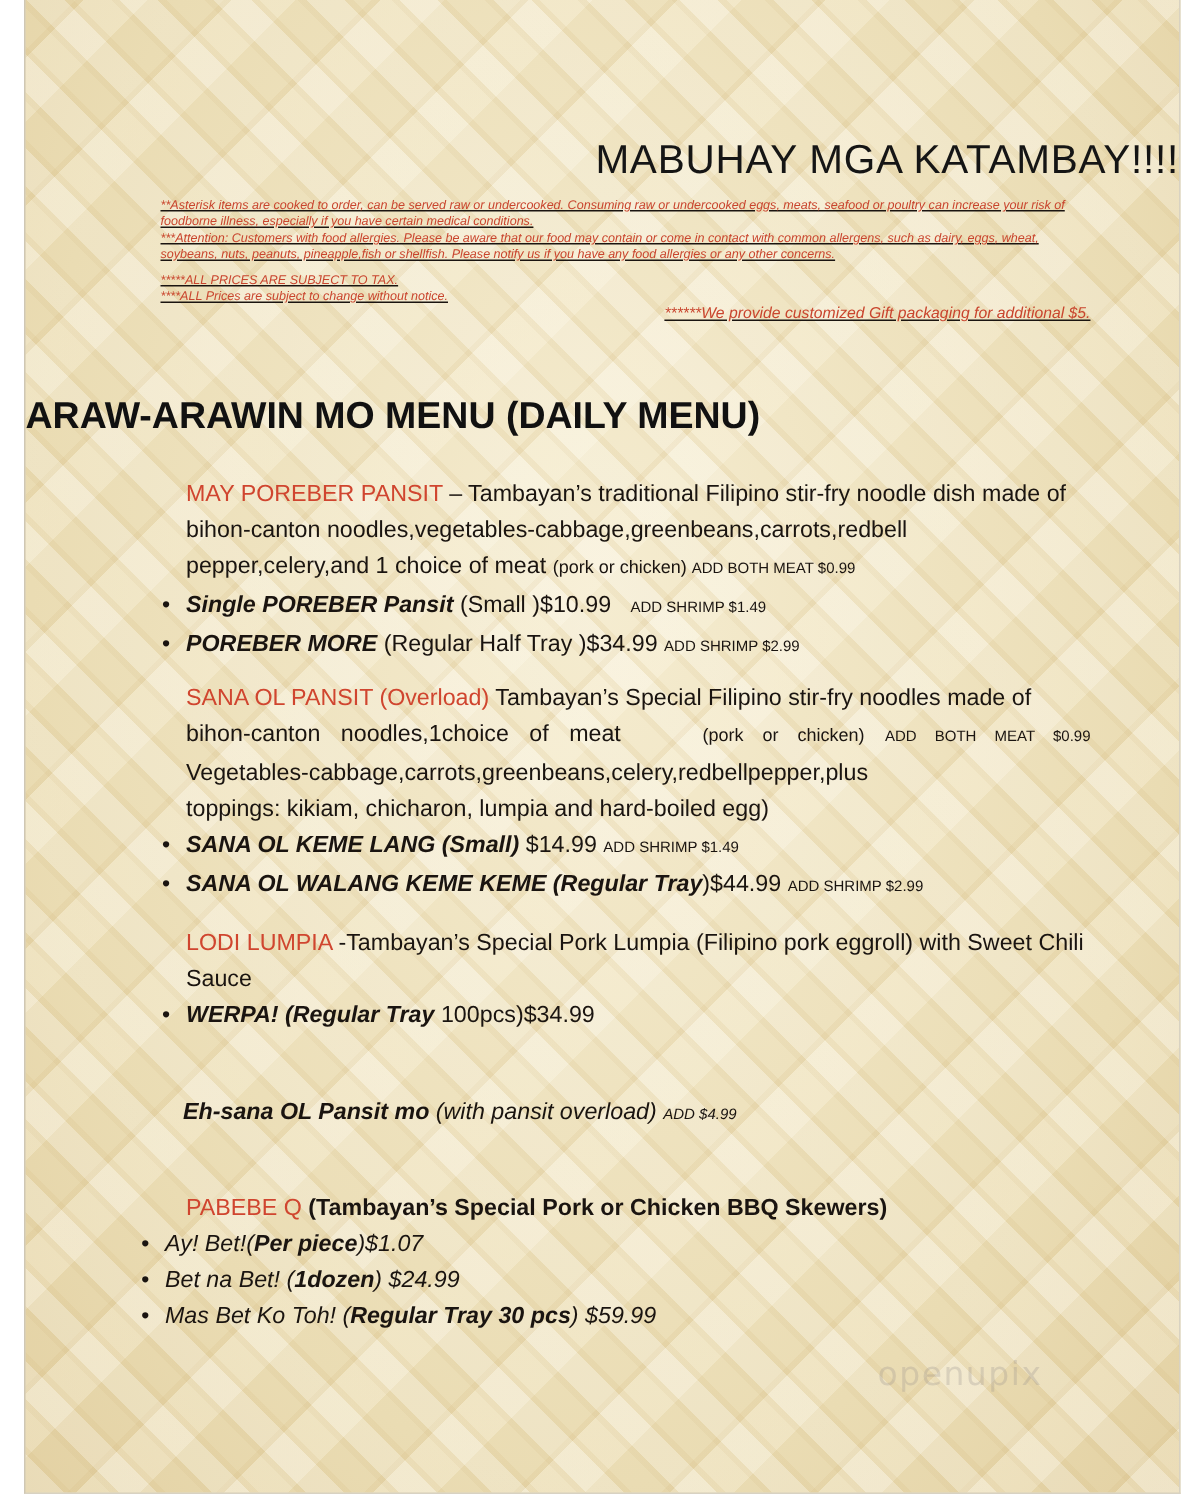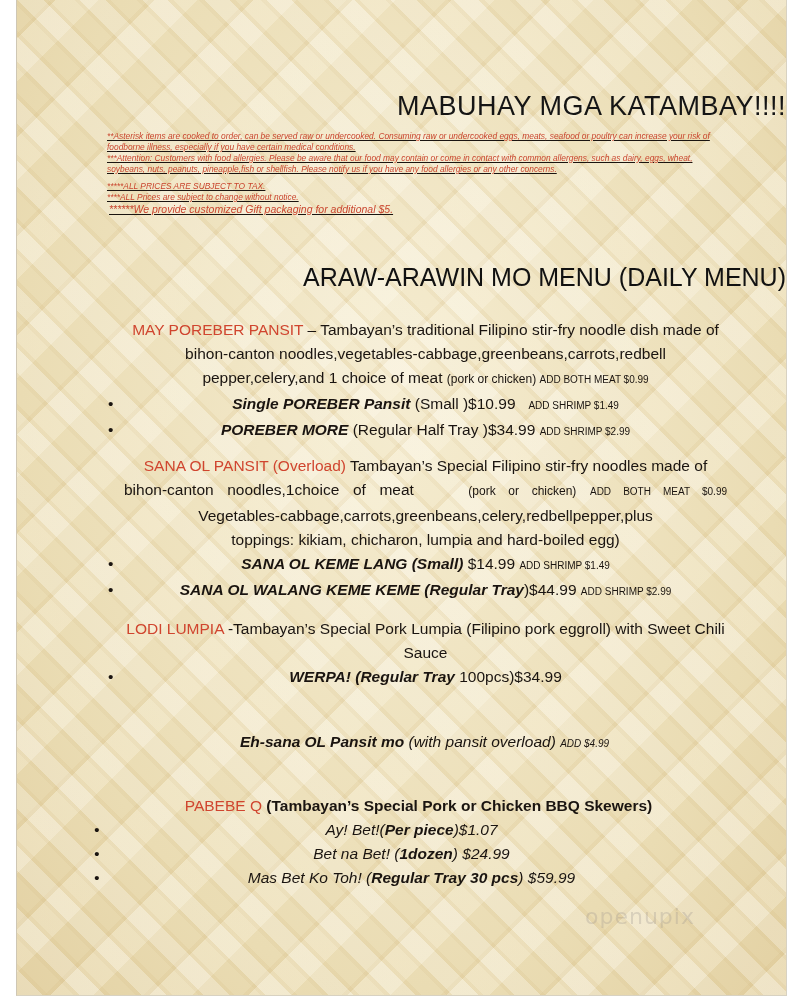--- a/index.html
+++ b/index.html
@@ -19,27 +19,27 @@
   }
   .title {
     position: absolute; left: 0; right: 0; top: 91px; text-align: right;
     font-size: 27px; letter-spacing: 0.5px; color: #151515; font-weight: normal;
   }
   .notes { position: absolute; left: 90px; top: 131px; width: 620px; text-decoration: underline; }
   .note {
     font-style: italic; font-size: 8.4px; line-height: 11px; color: #c9452e; margin: 0;
   }
   .note.gap { margin-top: 6px; }
-  .note.big { font-size: 10.5px; line-height: 13px; margin-left: 2px; }
+  .note.big { font-size: 10.5px; line-height: 13px; margin-left: 2px; text-align: right; }
   .daily-title {
-    position: absolute; left: 0; right: 0; top: 263px; text-align: right;
-    font-size: 25px; font-weight: normal; color: #111;
+    position: absolute; left: 0; right: 0; top: 263px; text-align: left;
+    font-size: 25px; font-weight: bold; color: #111;
   }
   .section { position: absolute; left: 90px; width: 620px; font-size: 15.5px; line-height: 24px; }
-  .section p { margin: 0; text-align: center; }
+  .section p { margin: 0; }
   .red { color: #d0452f; }
   .desc-indent { padding-left: 17px; }
   .small { font-size: 10px; }
   .justify { text-align: justify; text-align-last: justify; }
   .bullet { position: relative; padding-left: 17px; }
   .bullet::before { content: "\2022"; position: absolute; left: 1px; top: 0; }
   .bi { font-weight: bold; font-style: italic; }
   .it { font-style: italic; }
   .watermark {
     position: absolute; left: 568px; top: 904px; font-size: 22px; letter-spacing: 1px;

